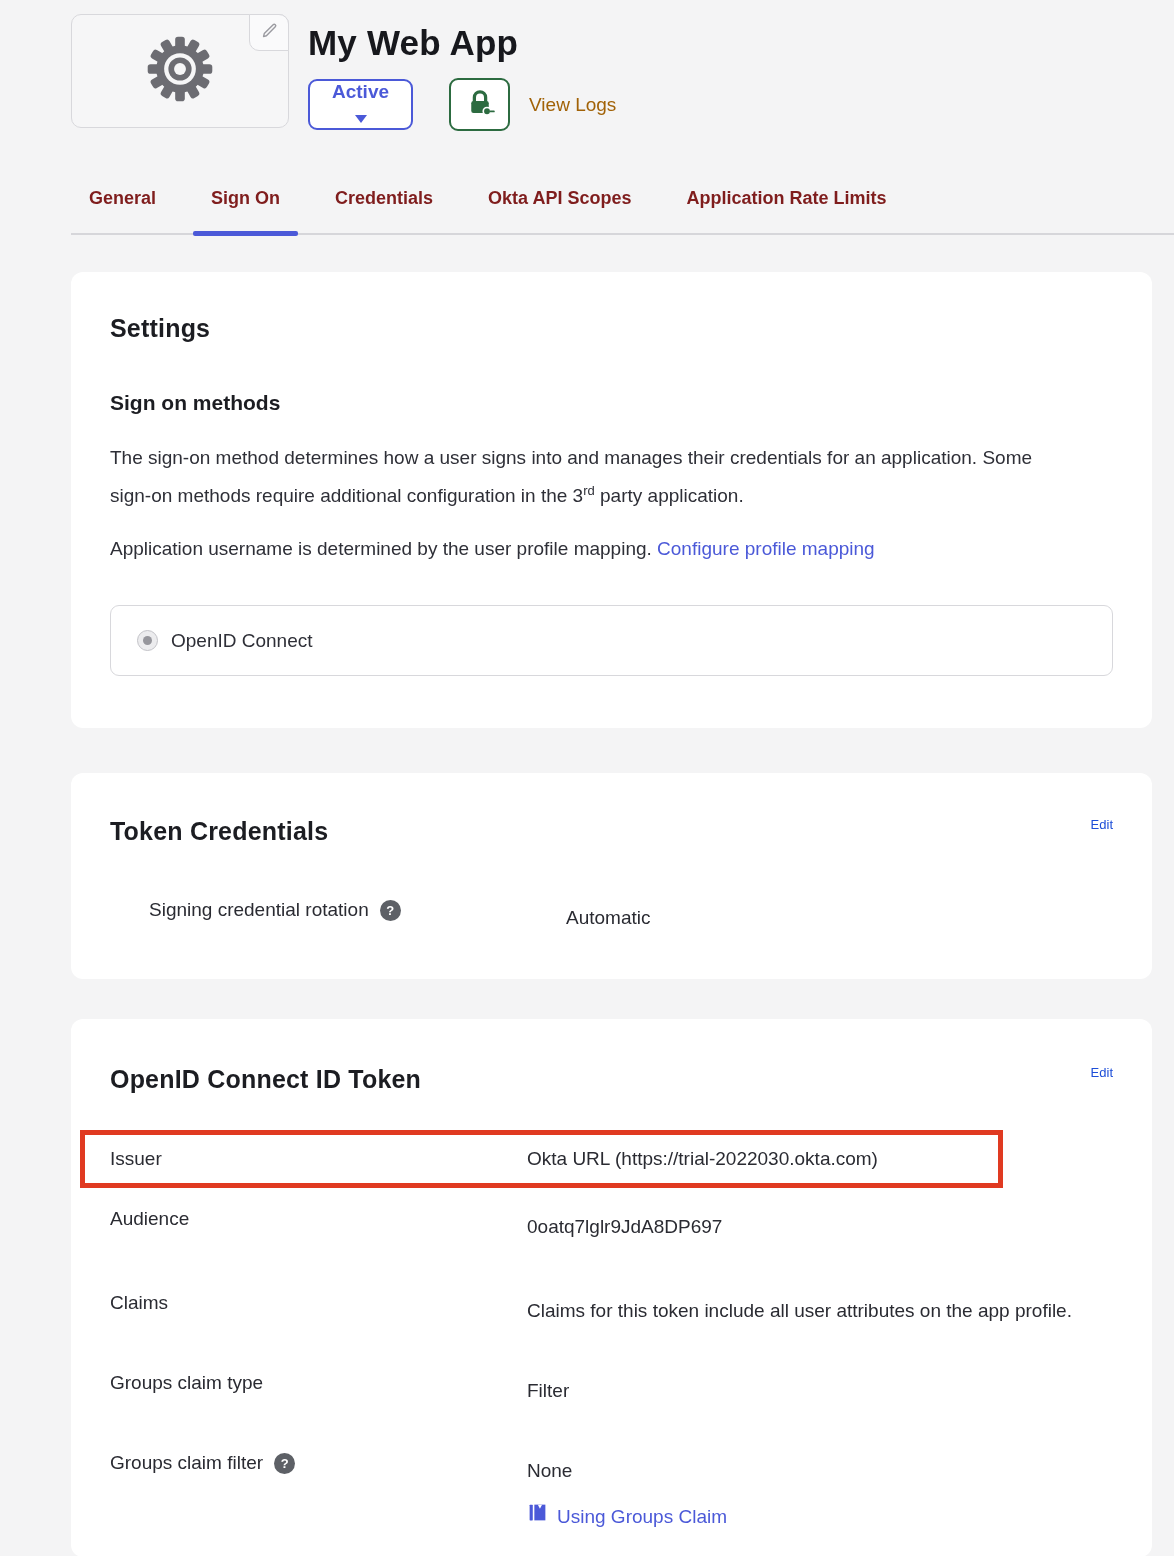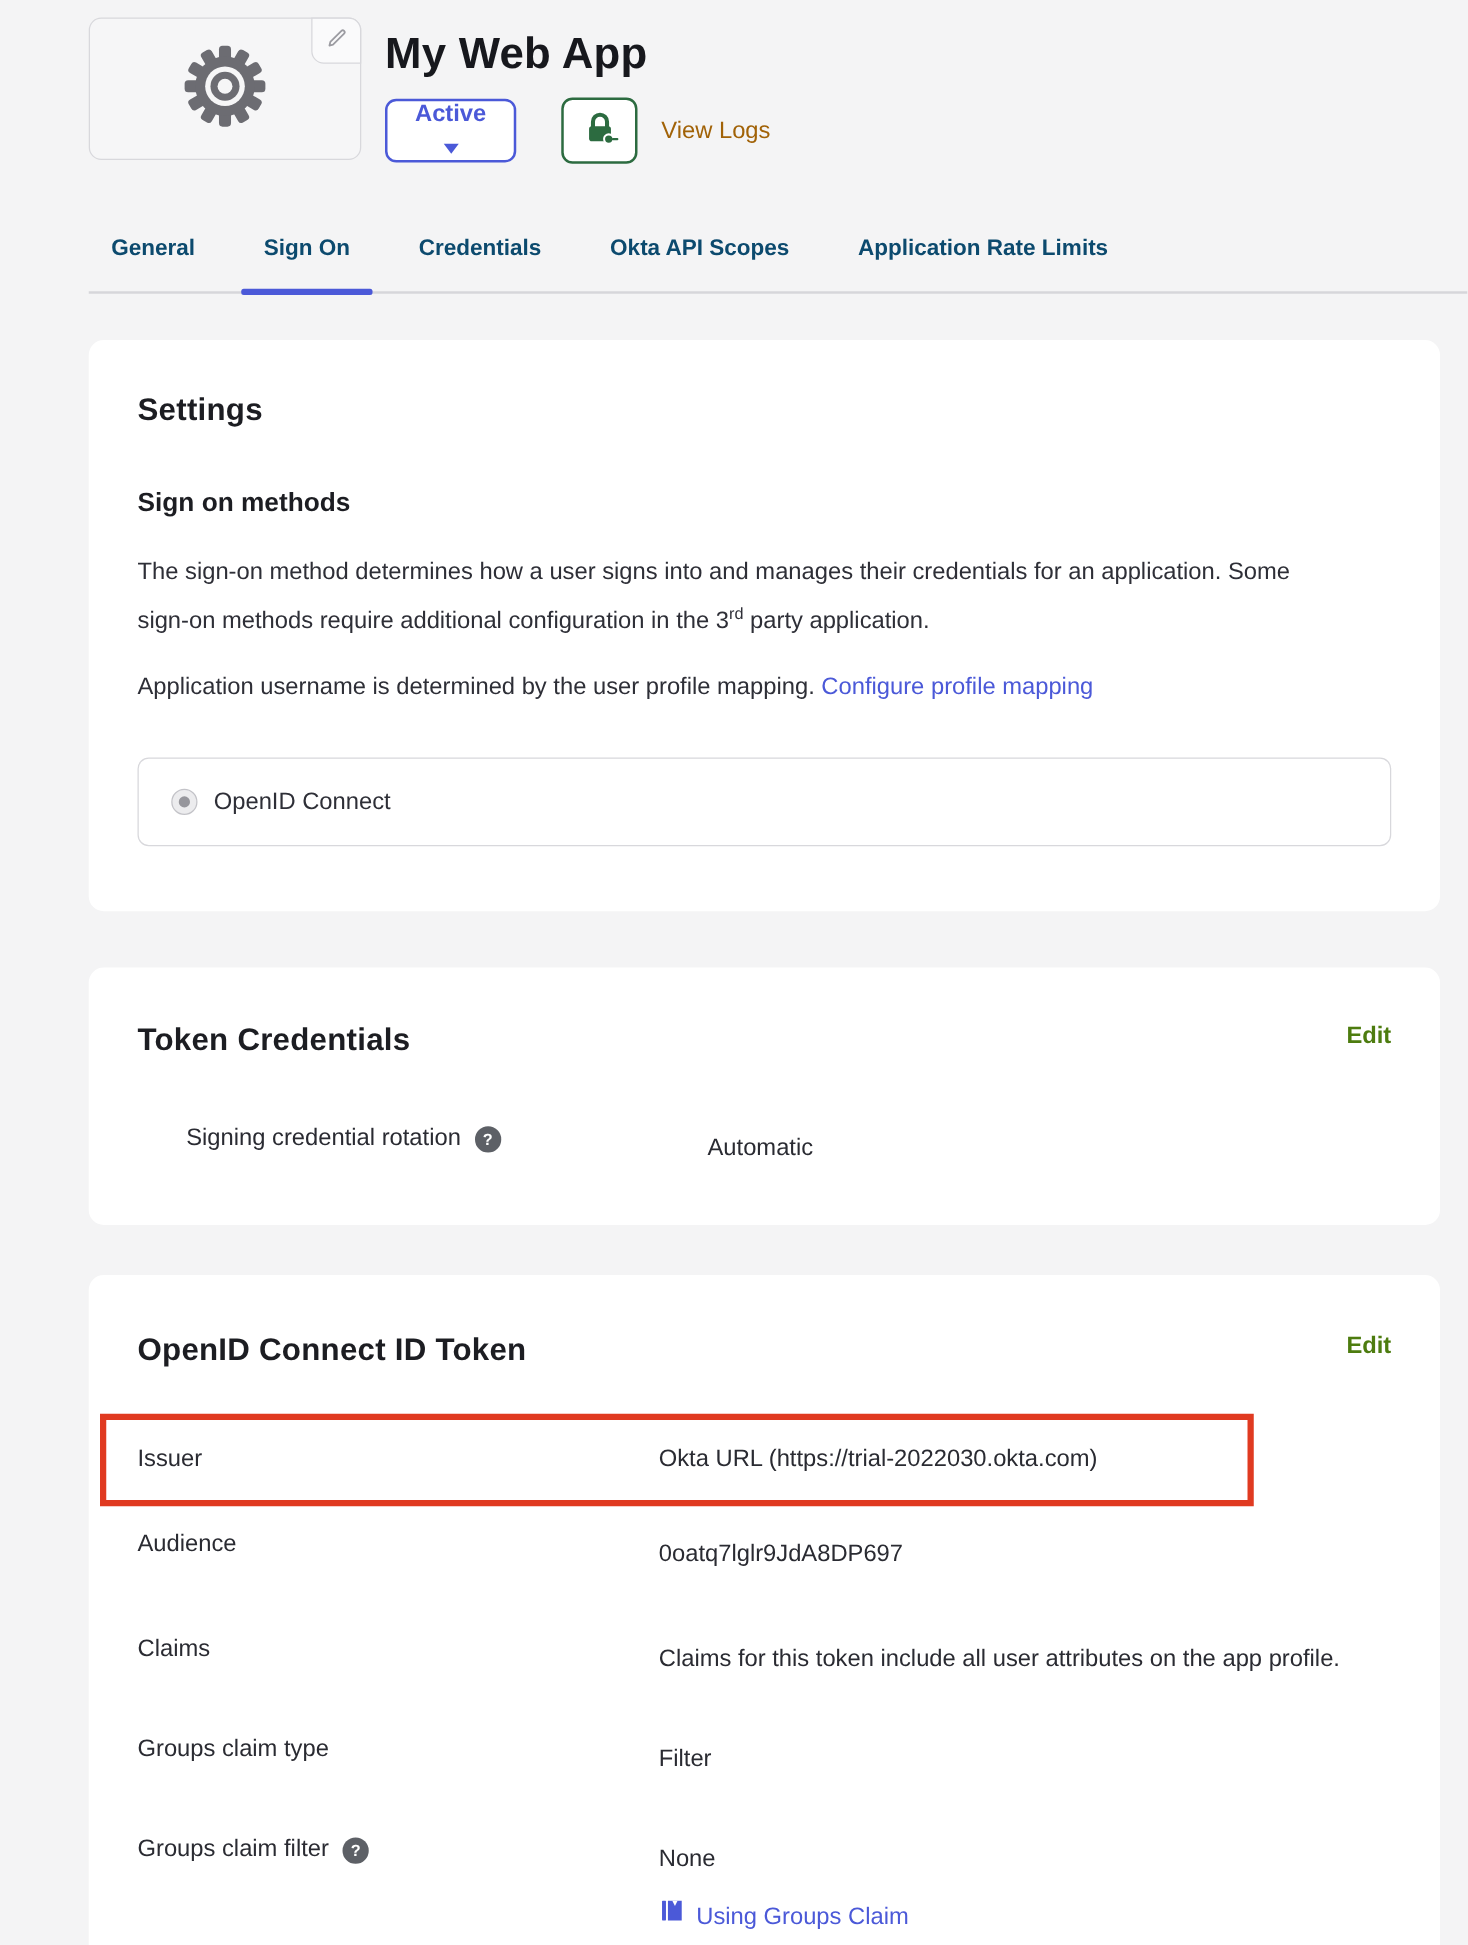--- a/index.html
+++ b/index.html
@@ -59,21 +59,21 @@
 
   
   .tabs-bar {
     margin: 57px 0 0 71px;
     display: flex; gap: 19px;
     border-bottom: 2px solid #d6d6da;
   }
   .tab {
     position: relative;
     padding: 0 18px 24px 18px;
-    font-size: 18px; font-weight: 700; color: #0c4a6e;
+    font-size: 18px; font-weight: 700; color: #7f1d1d;
     cursor: pointer; white-space: nowrap;
   }
   .tab.active::after {
     content: "";
     position: absolute; left: 0; right: 0; bottom: -3px;
     height: 5px; border-radius: 2px;
     background: #4b59d8;
   }
 
   
@@ -81,21 +81,21 @@
     width: 1081px; margin-left: 71px;
     background: #fff; border-radius: 12px;
   }
   .card-1 { margin-top: 37px; padding: 42px 39px 52px 39px; }
   .card-2 { margin-top: 45px; padding: 44px 39px 42px 39px; }
   .card-3 { margin-top: 40px; padding: 46px 0 21px 0; }
 
   .card-title { font-size: 25px; font-weight: 700; color: #1c1d22; letter-spacing: 0.2px; }
   .card-head { display: flex; align-items: flex-start; justify-content: space-between; }
   .card-3 .card-head { padding: 0 39px; }
-  .edit-link { color: #4d7c0f; font-size: 19px; font-weight: 700; text-decoration: none; cursor: pointer; }
+  .edit-link { color: #1d4ed8; font-size: 13px; font-weight: 400; text-decoration: none; cursor: pointer; }
 
   .section-title { margin-top: 48px; font-size: 21px; font-weight: 700; color: #1c1d22; }
   .para { margin-top: 26px; max-width: 950px; font-size: 19px; line-height: 33px; color: #2e2f37; }
   .para-2 { margin-top: 20px; }
   .inline-link { color: #4b59d8; text-decoration: none; cursor: pointer; }
   sup { font-size: 13px; text-align: center; }
 
   .method-box {
     margin-top: 40px;
     border: 1px solid #d8d8dc; border-radius: 9px;
@@ -126,21 +126,21 @@
     background: #5d6066; color: #fff;
     font-size: 13px; font-weight: 700;
     display: inline-flex; align-items: center; justify-content: center;
     cursor: pointer; flex: none;
   }
 
   
   .highlight-box {
     margin: 36px 149px 0 9px;
     border: 5px solid #e03a21;
-    height: 74px;
+    height: 58px;
     display: grid; grid-template-columns: 417px 1fr;
     align-items: center;
     padding-left: 25px;
     font-size: 19px; color: #2a2b32;
   }
 
   .row-audience { margin-top: 20px; }
   .row-claims { margin-top: 46px; }
   .row-type { margin-top: 42px; }
   .row-filter { margin-top: 42px; }

